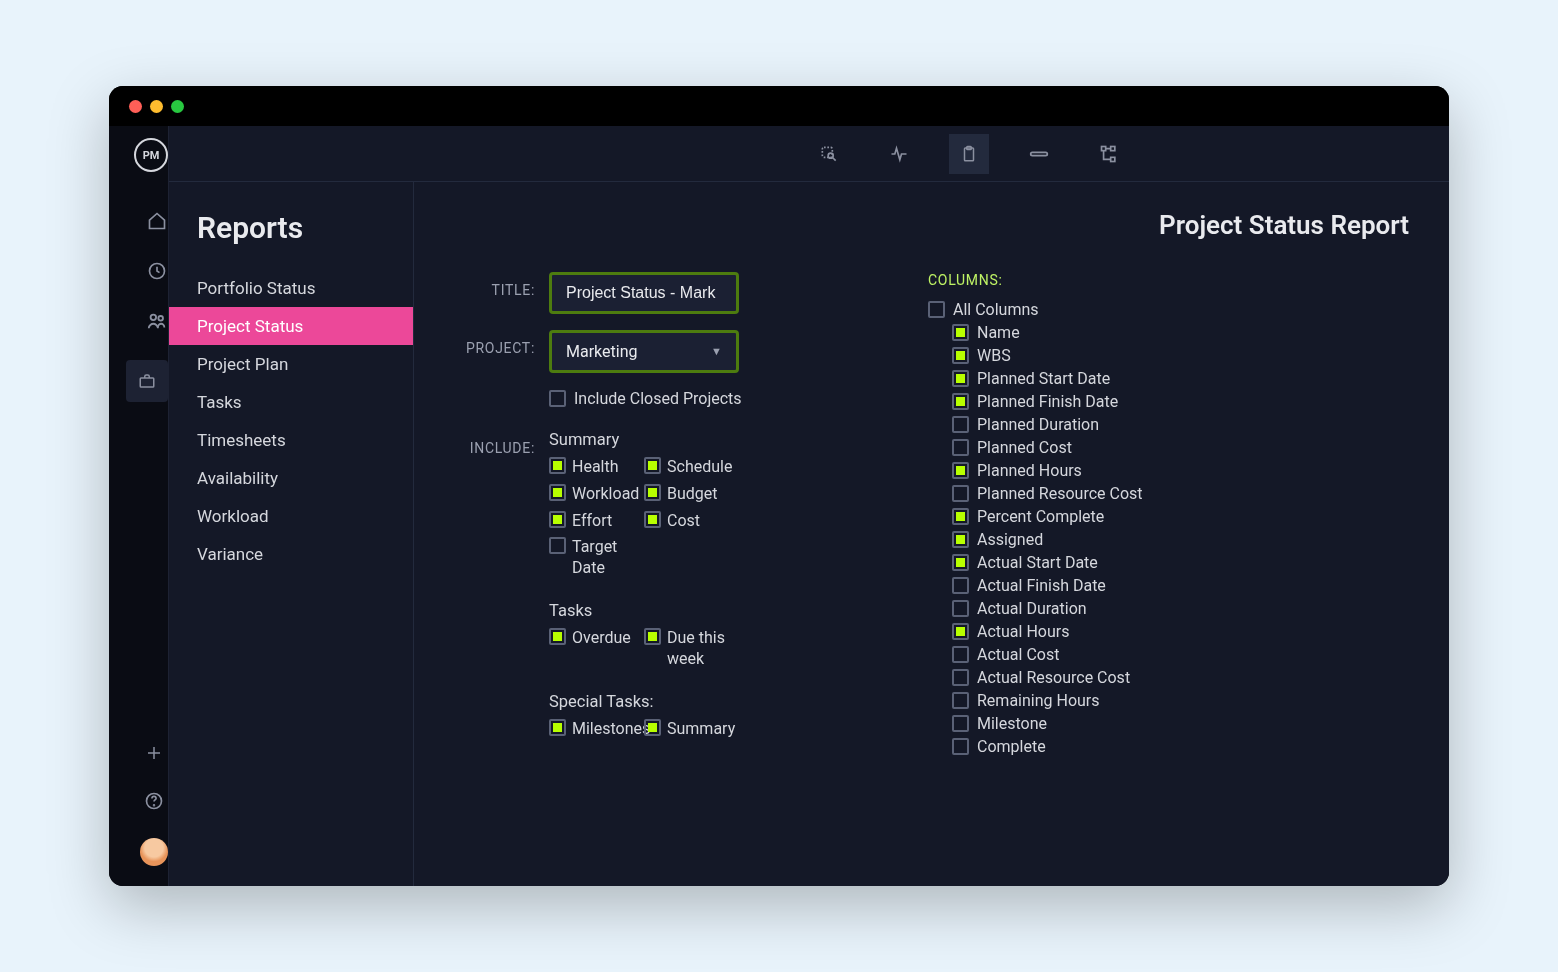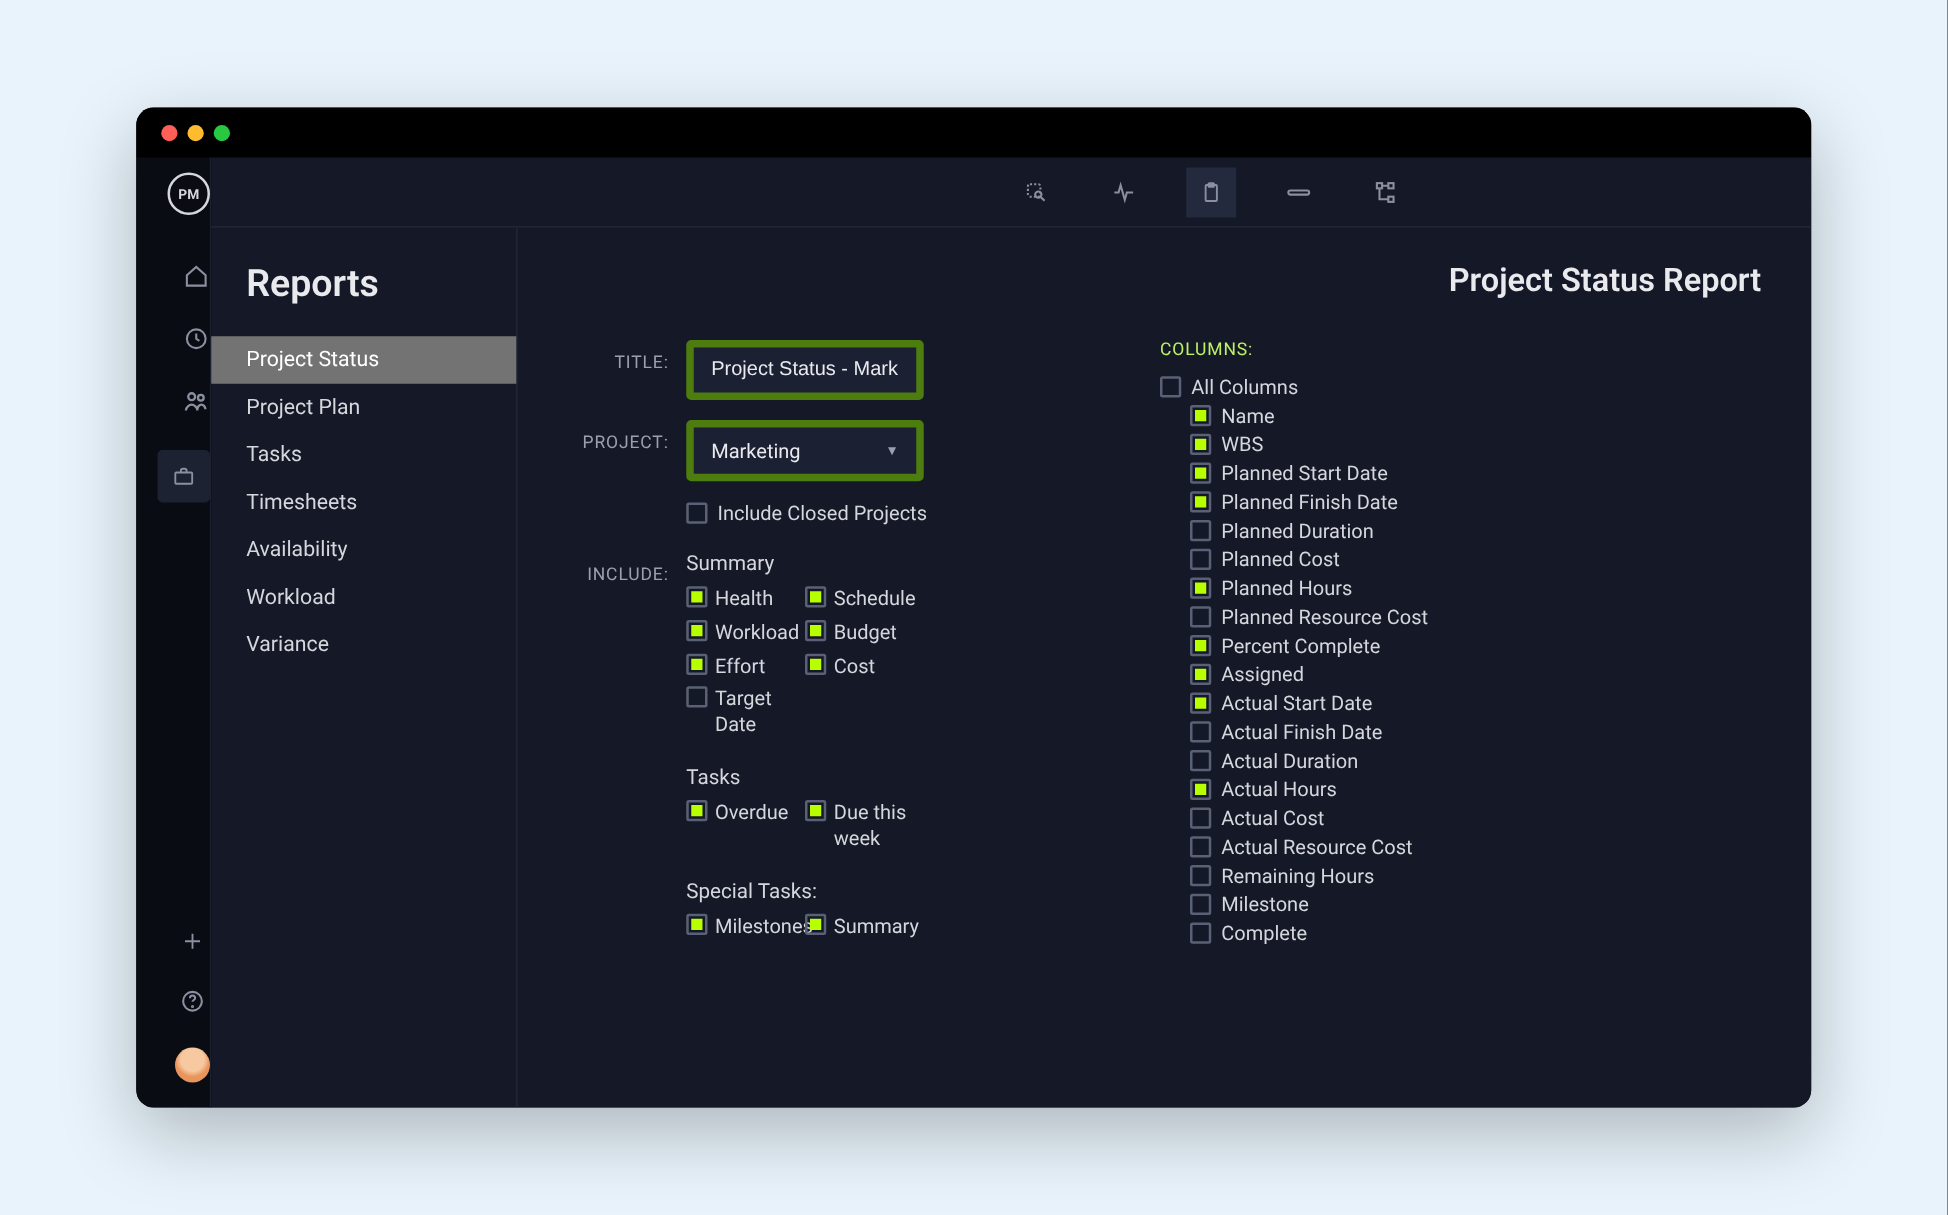--- a/index.html
+++ b/index.html
@@ -105,21 +105,21 @@
     color: #e9eaee;
     padding: 0 28px 24px;
   }
   .sidebar-item {
     padding: 9px 28px;
     font-size: 17px;
     color: #d5d7dd;
     cursor: pointer;
   }
   .sidebar-item.active {
-    background: #737373;
+    background: #ec4899;
     color: #fff;
   }
   .main {
     flex: 1;
     padding: 28px 40px;
     color: #d5d7dd;
   }
   .main-title {
     font-size: 26px;
     font-weight: 600;
@@ -141,21 +141,21 @@
     width: 95px;
     text-align: right;
     font-size: 14px;
     letter-spacing: 0.05em;
     color: #9ba0b0;
     padding-top: 10px;
     padding-right: 14px;
   }
   .input, .select {
     background: #1b2033;
-    border: 6px solid #4d7c0f;
+    border: 3px solid #4d7c0f;
     color: #e9eaee;
     font-size: 16px;
     padding: 9px 14px;
     border-radius: 4px;
     width: 190px;
   }
   .select {
     position: relative;
     display: flex; align-items: center; justify-content: space-between;
   }
@@ -294,20 +294,21 @@
               <path d="M8 5.5h6M5.5 8v10.5H14"></path>
             </svg>
         </div>
       </div>
 
       <div class="body">
 
         <div class="sidebar">
           <div class="sidebar-title">Reports</div>
           <div id="sidebar-items">
+              <div class="sidebar-item">Portfolio Status</div>
               <div class="sidebar-item active">Project Status</div>
               <div class="sidebar-item">Project Plan</div>
               <div class="sidebar-item">Tasks</div>
               <div class="sidebar-item">Timesheets</div>
               <div class="sidebar-item">Availability</div>
               <div class="sidebar-item">Workload</div>
               <div class="sidebar-item">Variance</div>
             </div>
         </div>
 

